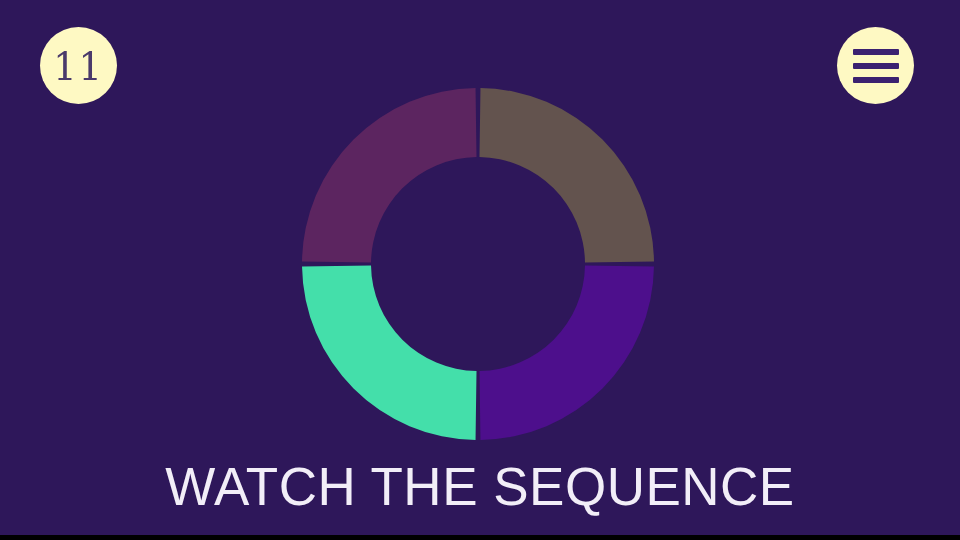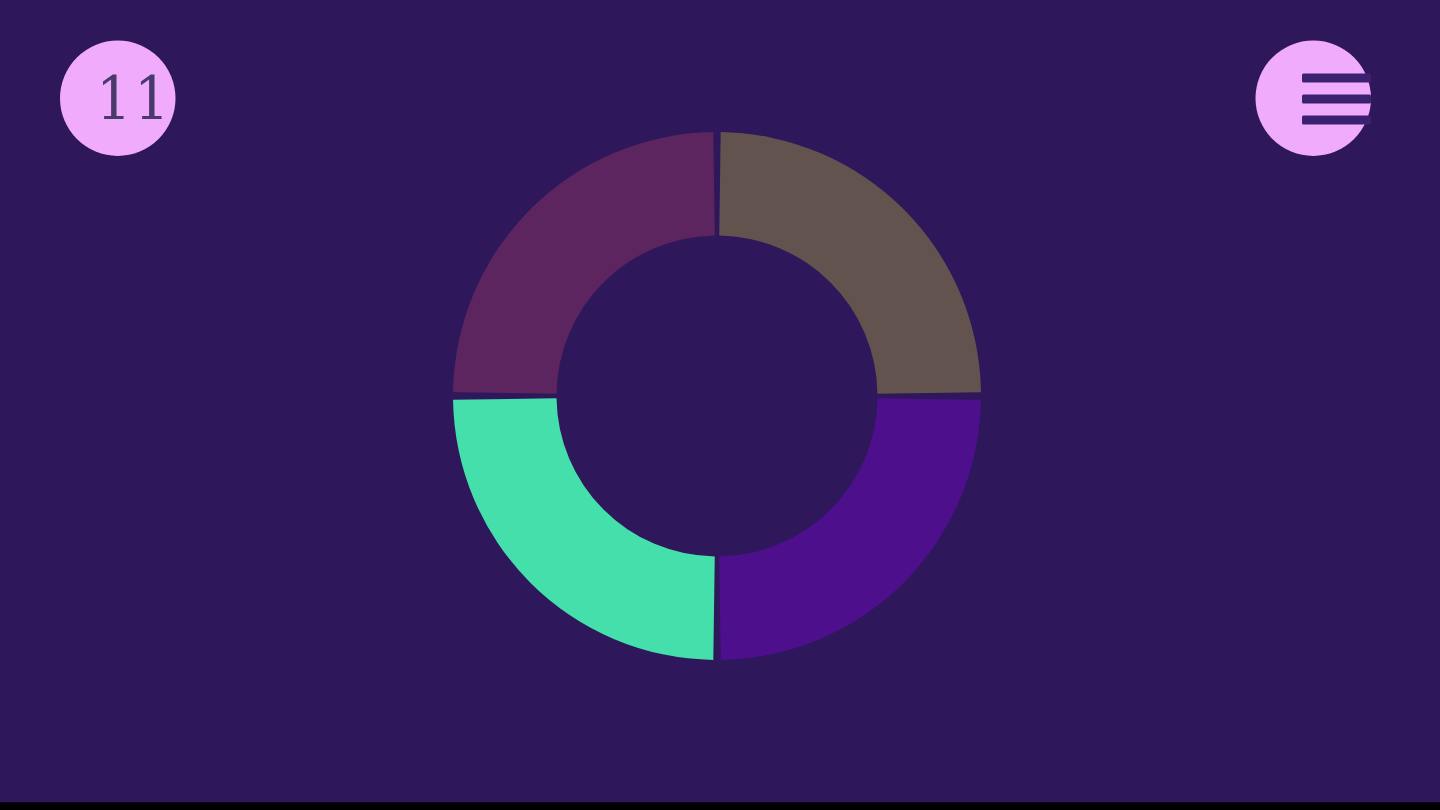--- a/index.html
+++ b/index.html
@@ -40,24 +40,24 @@
     height: 5px;
     background: #000000;
   }
 
   
   .round-btn {
     position: absolute;
     width: 77px;
     height: 77px;
     border-radius: 50%;
-    background: #f0abfc;
+    background: #fef9c3;
     display: flex;
     align-items: center;
-    justify-content: flex-end;
+    justify-content: center;
     cursor: pointer;
   }
   #level-badge { left: 40px; top: 27px; }
   #menu-button { left: 837px; top: 27px; }
 
   #level-number {
     font-family: "DejaVu Serif", serif;
     font-size: 40px;
     line-height: 1;
     font-weight: 400;
@@ -136,18 +136,19 @@
       <svg viewBox="0 0 352 352" xmlns="http://www.w3.org/2000/svg">
         <g id="ring-segments">
             <path d="M 178.45734373968958 0.017155774362464626 A 176 176 0 0 1 351.98284422563756 173.54265626031045 L 282.98957006899553 174.50604670371146 A 107 107 0 0 0 177.49395329628857 69.01042993100445 Z" fill="#63534E" style="cursor: pointer;"></path>
             <path d="M 351.98284422563756 178.45734373968955 A 176 176 0 0 1 178.45734373968966 351.98284422563756 L 177.4939532962886 282.98957006899553 A 107 107 0 0 0 282.98957006899553 177.49395329628854 Z" fill="#4D0F8C" style="cursor: pointer;"></path>
             <path d="M 173.54265626031045 351.98284422563756 A 176 176 0 0 1 0.017155774362464626 178.4573437396896 L 69.01042993100445 177.49395329628857 A 107 107 0 0 0 174.50604670371146 282.98957006899553 Z" fill="#44DFAA" style="cursor: pointer;"></path>
             <path d="M 0.017155774362464626 173.54265626031045 A 176 176 0 0 1 173.5426562603104 0.017155774362464626 L 174.50604670371143 69.01042993100445 A 107 107 0 0 0 69.01042993100445 174.50604670371146 Z" fill="#5C2560" style="cursor: pointer;"></path>
           </g>
       </svg>
     </div>
 
+    <div id="instruction-text">WATCH THE SEQUENCE</div>
 
   </div>
 
   <div class="letterbox-bottom"></div>
 
 </div>
 
 </body></html>

